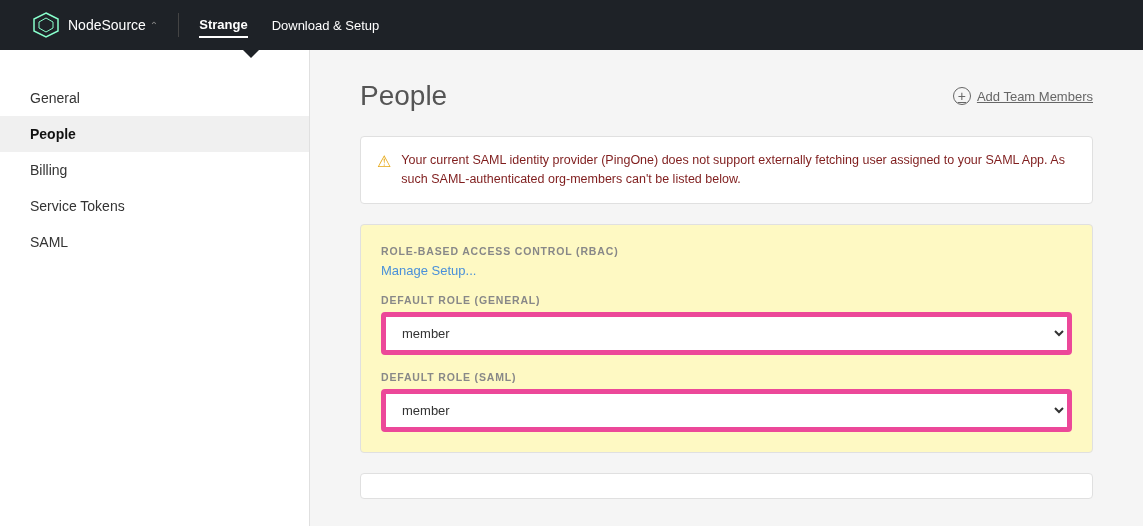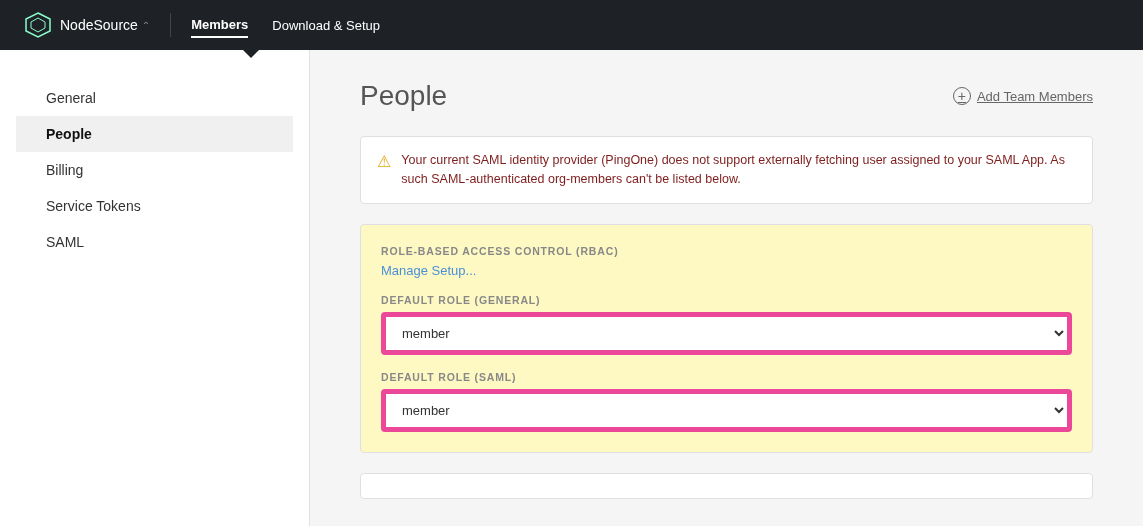--- a/index.html
+++ b/index.html
@@ -4,21 +4,21 @@
   <style>
     * { box-sizing: border-box; margin: 0; padding: 0; }
     body { font-family: -apple-system, BlinkMacSystemFont, 'Segoe UI', sans-serif; background: #f5f5f5; height: 526px; overflow: hidden; }
 
     
     .header {
       background: #1e2227;
       height: 50px;
       display: flex;
       align-items: center;
-      padding: 0 24px;
+      padding: 0 32px;
       gap: 16px;
       position: relative;
     }
     .header-logo {
       display: flex;
       align-items: center;
       gap: 8px;
     }
     .logo-icon {
       width: 28px;
@@ -76,21 +76,21 @@
     .layout {
       display: flex;
       height: calc(526px - 50px);
     }
 
     
     .sidebar {
       width: 310px;
       background: #ffffff;
       border-right: 1px solid #e0e0e0;
-      padding: 30px 16px;
+      padding: 30px 0;
       flex-shrink: 0;
     }
     .sidebar-item {
       padding: 10px 30px;
       font-size: 14px;
       color: #333;
       cursor: pointer;
     }
     .sidebar-item.active {
       background: #f0f0f0;
@@ -284,21 +284,21 @@
     <svg class="logo-icon" viewBox="0 0 28 28" fill="none">
       <polygon points="14,2 26,8 26,20 14,26 2,20 2,8" stroke="#8fc" stroke-width="1.5" fill="none"></polygon>
       <polygon points="14,7 21,11 21,17 14,21 7,17 7,11" stroke="#8fc" stroke-width="1" fill="none"></polygon>
     </svg>
     <span class="header-brand">
       <span>NodeSource</span>
       <span class="brand-chevron">⌃</span>
     </span>
   </div>
   <div class="header-divider"></div>
-  <span class="header-nav-item active">Members</span>
+  <span class="header-nav-item active">Strange</span>
   <a class="header-nav-link">Download &amp; Setup</a>
   <div class="settings-indicator"></div>
 </div>
 
 <div class="layout">
 
   <div class="sidebar">
     <div class="sidebar-item">General</div>
     <div class="sidebar-item active">People</div>
     <div class="sidebar-item">Billing</div>

